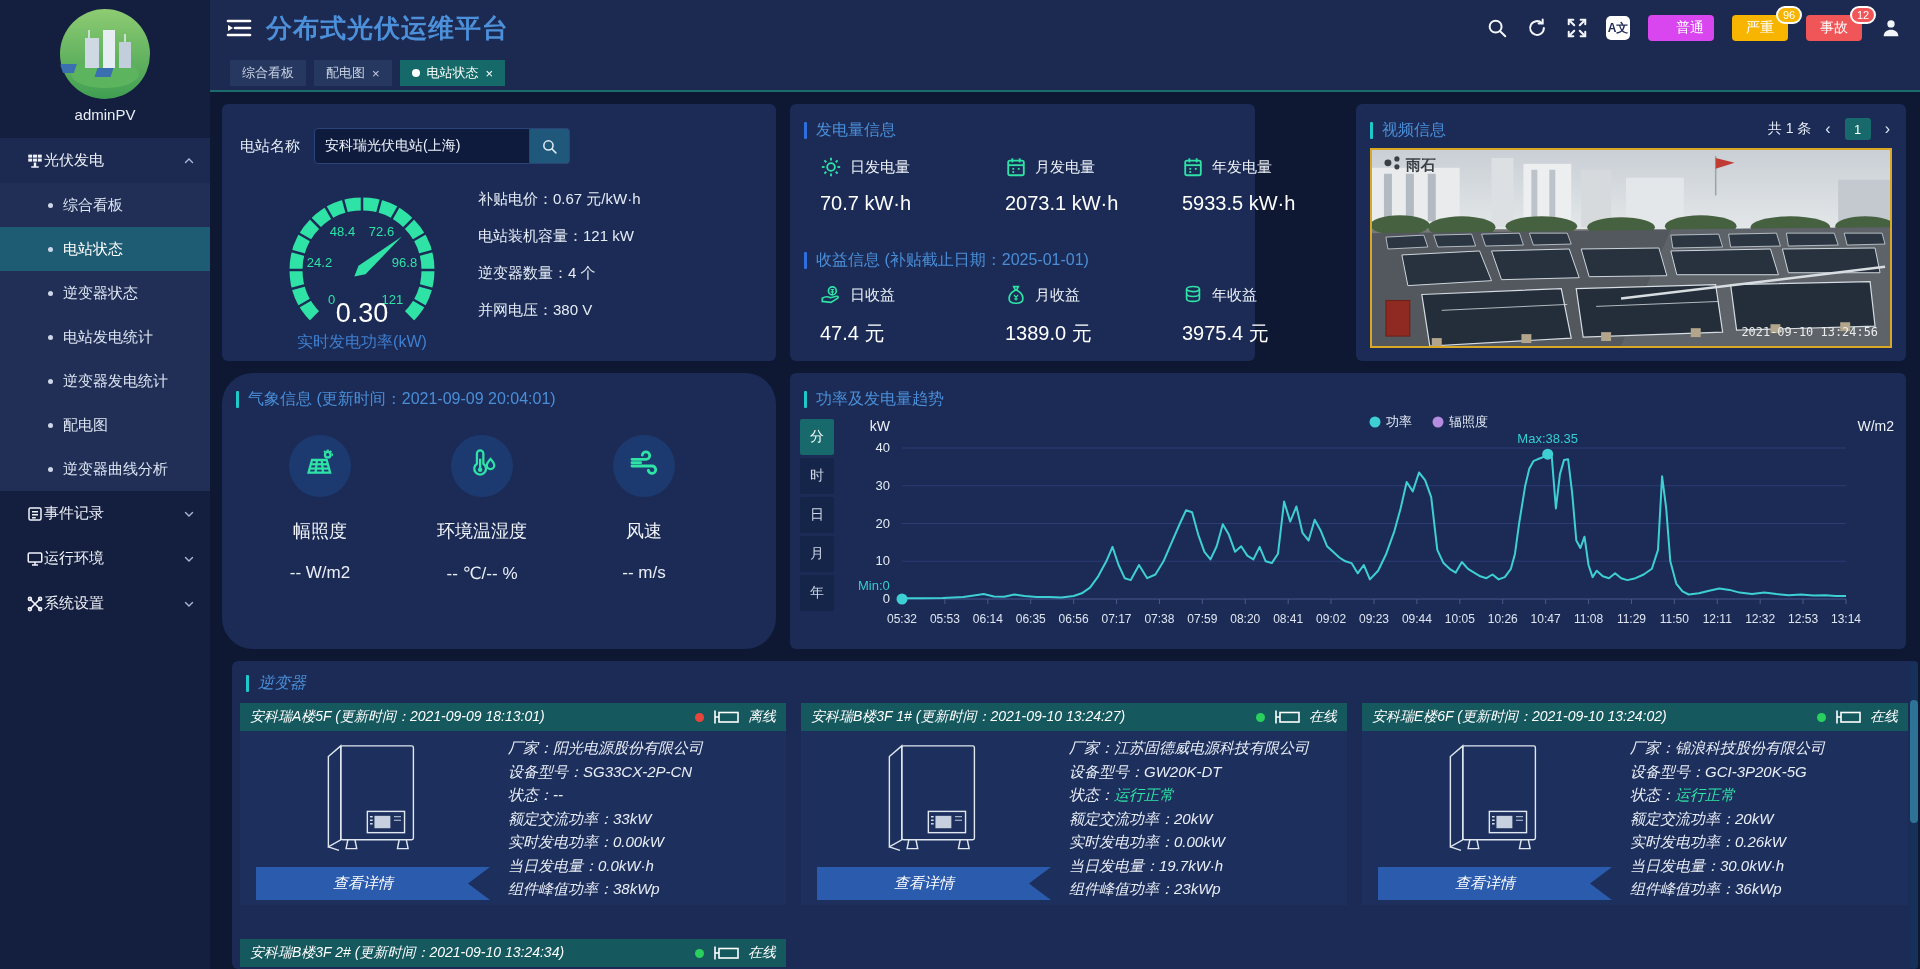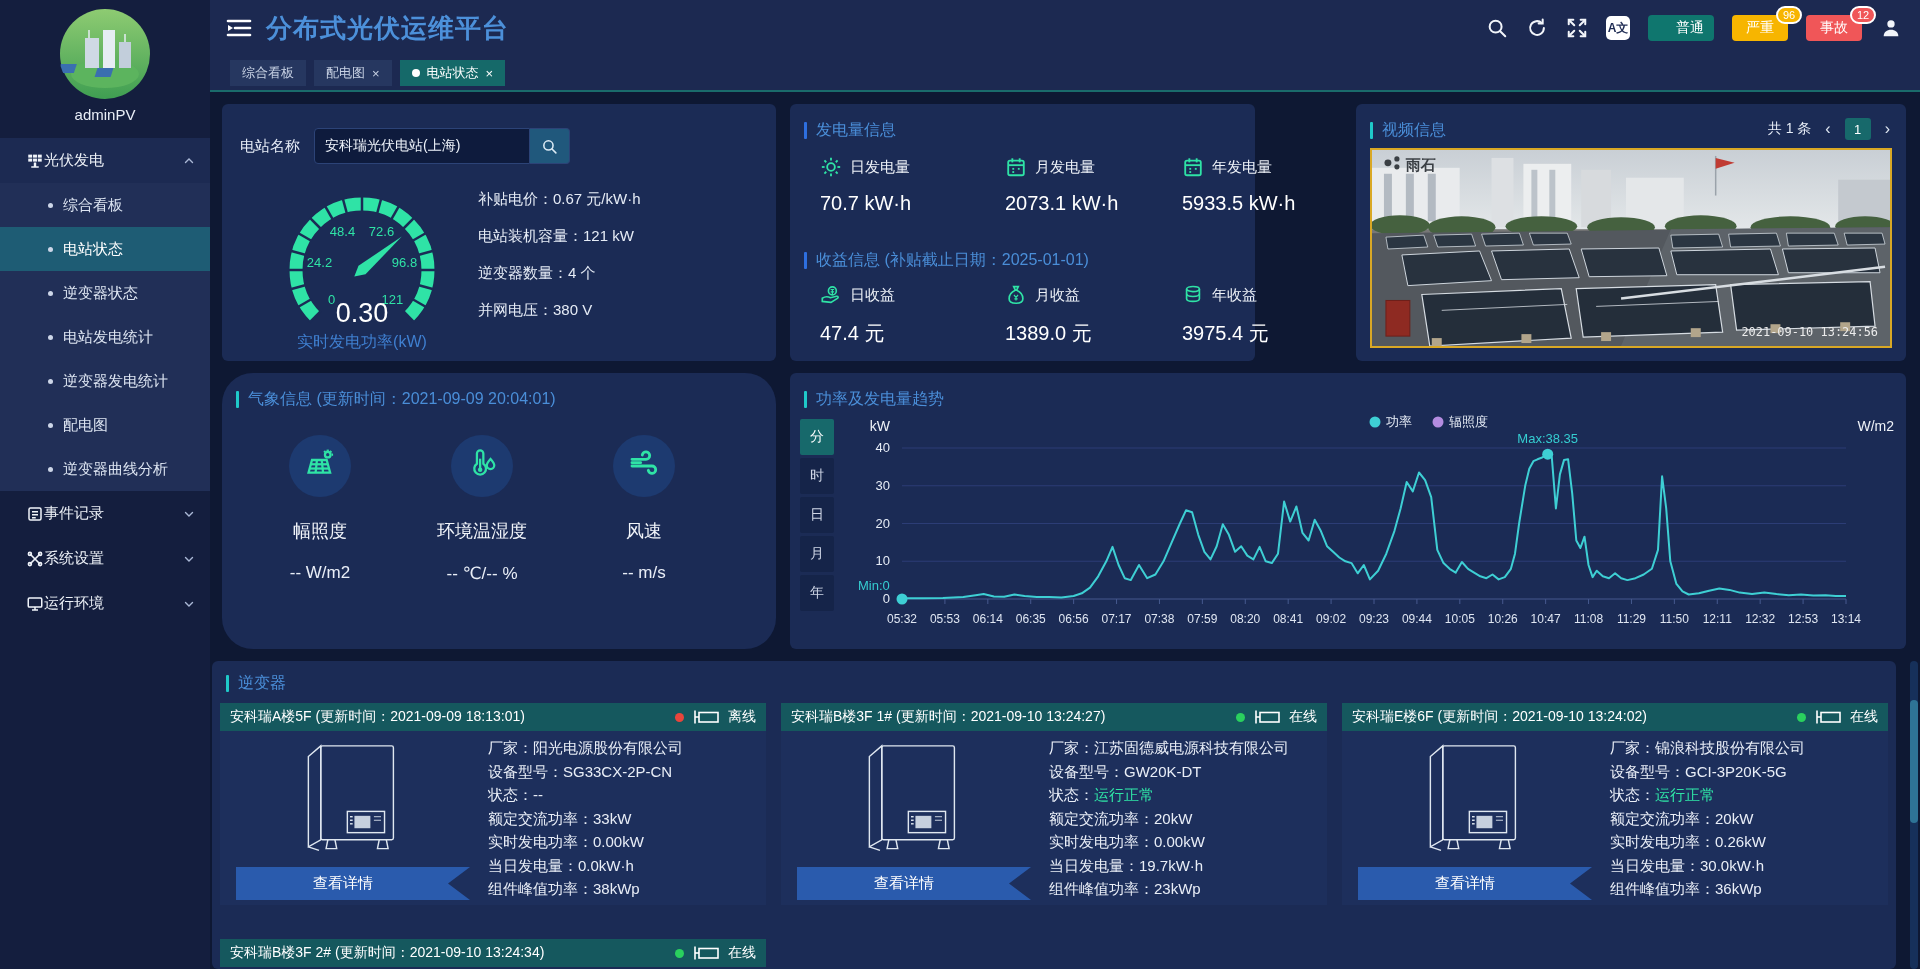--- a/index.html
+++ b/index.html
@@ -55,21 +55,21 @@
   .phead { position:absolute; left:14px; top:16px; display:flex; align-items:center; gap:9px;
            color:#4a8ed8; font-size:16px; white-space:nowrap; }
   .pbar { width:3px; height:17px; border-radius:1px; }
   .pbar.blue { background:#2e6fe0; } .pbar.cyan { background:#1fc9c9; }
 
   #panelA { left:222px; top:104px; width:554px; height:257px; }
   #panelB { left:790px; top:104px; width:465px; height:257px; }
   #panelC { left:1356px; top:104px; width:550px; height:257px; }
   #panelD { left:222px; top:373px; width:554px; height:276px;border-radius:31px; }
   #panelE { left:790px; top:373px; width:1116px; height:276px; }
-  #panelF { left:212px; top:661px; width:1684px; height:308px; overflow:hidden; }
+  #panelF { left:232px; top:661px; width:1684px; height:308px; overflow:hidden;font-style:italic; }
 
   
   .srow { position:absolute; left:18px; top:24px; display:flex; align-items:center; height:36px; }
   .slabel { color:#e6ecf6; font-size:15px; margin-right:14px; }
   .sinput { width:216px; height:36px; background:#0e1b3d; border:1px solid #2c4377; border-radius:4px 0 0 4px;
             color:#eef3fa; font-size:14px; padding:0 10px; outline:none; }
   .sbtn { width:40px; height:36px; background:#20587c; border:1px solid #2c4377; border-left:none;
           border-radius:0 4px 4px 0; color:#dcebf5; cursor:pointer; display:flex; align-items:center; justify-content:center; }
   .sbtn svg { width:17px; height:17px; }
   .gaugewrap { position:absolute; left:30px; top:62px; width:220px; height:190px; }
@@ -215,43 +215,43 @@
               <line x1="8" y1="17" x2="13" y2="17"></line>
             </svg>
           </span>
           <span>事件记录</span>
           <span class="chev"><svg viewBox="0 0 24 24" fill="none" stroke="currentColor" stroke-width="2.4" stroke-linecap="round">
               <polyline points="6,9.5 12,15.5 18,9.5"></polyline>
             </svg></span>
         </div>
         <div class="mgroup-head">
           <span class="micon">
+            <svg viewBox="0 0 24 24" fill="none" stroke="currentColor" stroke-width="2">
+              <rect x="3" y="4" width="18" height="12" rx="1.5"></rect>
+              <line x1="12" y1="16" x2="12" y2="20"></line>
+              <line x1="8" y1="20" x2="16" y2="20"></line>
+            </svg>
+          </span>
+          <span>运行环境</span>
+          <span class="chev"><svg viewBox="0 0 24 24" fill="none" stroke="currentColor" stroke-width="2.4" stroke-linecap="round">
+              <polyline points="6,9.5 12,15.5 18,9.5"></polyline>
+            </svg></span>
+        </div>
+        <div class="mgroup-head">
+          <span class="micon">
             <svg viewBox="0 0 24 24" fill="none" stroke="currentColor" stroke-width="2.2" stroke-linecap="round">
               <line x1="6" y1="6" x2="18" y2="18"></line>
               <line x1="18" y1="6" x2="6" y2="18"></line>
               <circle cx="5.2" cy="5.2" r="2"></circle>
               <circle cx="18.8" cy="18.8" r="2"></circle>
               <circle cx="18.8" cy="5.2" r="2"></circle>
               <circle cx="5.2" cy="18.8" r="2"></circle>
             </svg>
           </span>
           <span>系统设置</span>
-          <span class="chev"><svg viewBox="0 0 24 24" fill="none" stroke="currentColor" stroke-width="2.4" stroke-linecap="round">
-              <polyline points="6,9.5 12,15.5 18,9.5"></polyline>
-            </svg></span>
-        </div>
-        <div class="mgroup-head">
-          <span class="micon">
-            <svg viewBox="0 0 24 24" fill="none" stroke="currentColor" stroke-width="2">
-              <rect x="3" y="4" width="18" height="12" rx="1.5"></rect>
-              <line x1="12" y1="16" x2="12" y2="20"></line>
-              <line x1="8" y1="20" x2="16" y2="20"></line>
-            </svg>
-          </span>
-          <span>运行环境</span>
           <span class="chev"><svg viewBox="0 0 24 24" fill="none" stroke="currentColor" stroke-width="2.4" stroke-linecap="round">
               <polyline points="6,9.5 12,15.5 18,9.5"></polyline>
             </svg></span>
         </div>
       </div>
   </div>
 
   <div class="header">
     <div class="burger">
       <svg viewBox="0 0 26 22" fill="none" stroke="#fff" stroke-width="2.6" stroke-linecap="round">
@@ -275,21 +275,21 @@
             <polyline points="3,8 3,3 8,3"></polyline>
             <polyline points="16,3 21,3 21,8"></polyline>
             <polyline points="21,16 21,21 16,21"></polyline>
             <polyline points="8,21 3,21 3,16"></polyline>
             <line x1="3.5" y1="3.5" x2="9" y2="9"></line>
             <line x1="20.5" y1="3.5" x2="15" y2="9"></line>
             <line x1="20.5" y1="20.5" x2="15" y2="15"></line>
             <line x1="3.5" y1="20.5" x2="9" y2="15"></line>
           </svg></div>
         <div class="trans">A文</div>
-        <div class="alert" style="background: #0f766e; padding-left: 28px;">
+        <div class="alert" style="background: #d946ef; padding-left: 28px;">
           <span>普通</span>
         </div>
         <div class="alert" style="background: rgb(247, 181, 0);">
           <span>严重</span>
           <span class="badge" style="background: rgb(247, 181, 0); color: rgb(255, 255, 255);">96</span>
         </div>
         <div class="alert" style="background: rgb(240, 86, 88);">
           <span>事故</span>
           <span class="badge" style="background: rgb(240, 86, 88); color: rgb(255, 255, 255);">12</span>
         </div>

